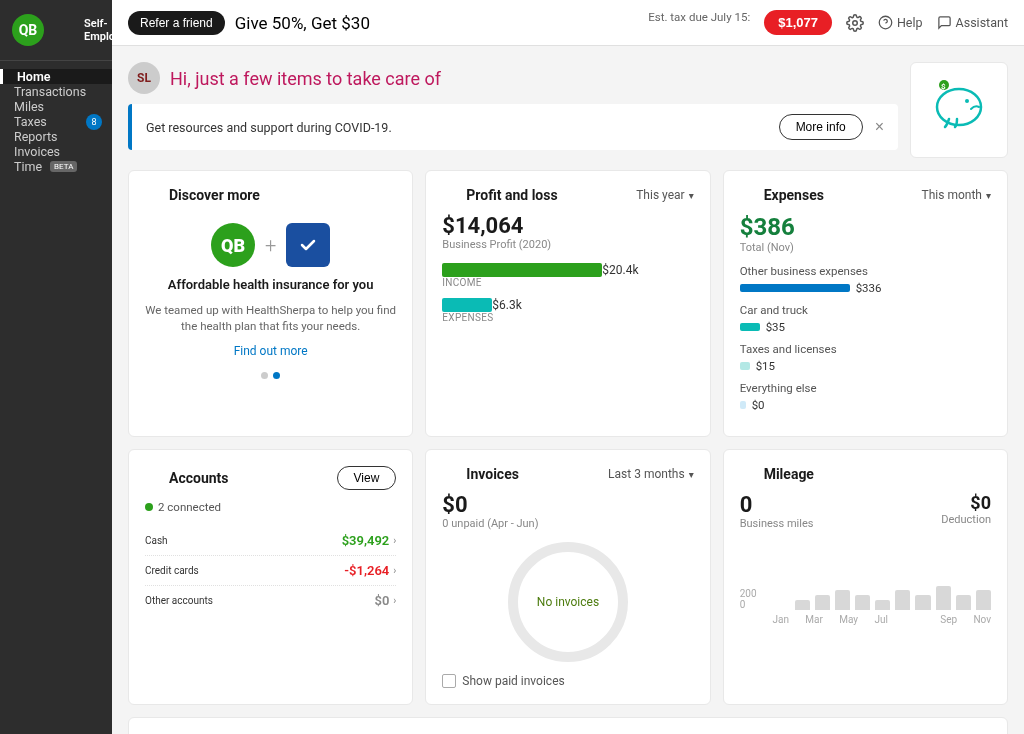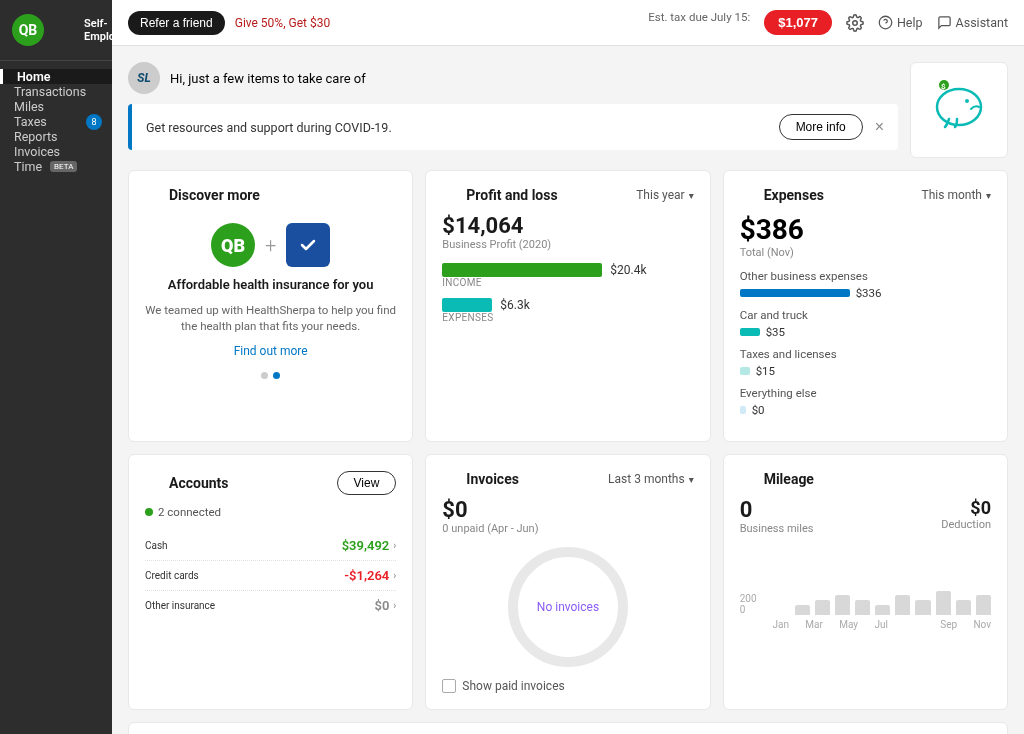--- a/index.html
+++ b/index.html
@@ -16,31 +16,31 @@
     .badge { background: #0077c5; color: white; border-radius: 50%; width: 16px; height: 16px; display: flex; align-items: center; justify-content: center; font-size: 9px; position: absolute; right: 10px; }
     .beta-badge { background: #666; color: white; border-radius: 3px; font-size: 8px; padding: 1px 4px; margin-left: 2px; }
 
     
     .main { flex: 1; display: flex; flex-direction: column; overflow: hidden; }
 
     
     .topbar { background: #fff; display: flex; align-items: center; padding: 0 16px; height: 46px; border-bottom: 1px solid #e0e0e0; gap: 12px; }
     .topbar-left { display: flex; align-items: center; gap: 10px; }
     .refer-btn { background: #1a1a1a; color: #fff; border: none; border-radius: 16px; padding: 5px 12px; font-size: 12px; cursor: pointer; white-space: nowrap; }
-    .topbar-promo { font-size: 12px; color: #b91c1c; }
+    .topbar-promo { font-size: 17px; color: #000000; }
     .topbar-right { margin-left: auto; display: flex; gap: 14px; }
     .est-tax { font-size: 11.5px; color: #666; }
     .tax-amount-btn { background: #e81f25; color: #fff; border: none; border-radius: 16px; padding: 5px 14px; font-size: 13px; font-weight: 700; cursor: pointer; }
     .icon-btn { background: none; border: none; cursor: pointer; color: #555; font-size: 16px; display: flex; align-items: center; gap: 4px; }
     .help-link { font-size: 12.5px; color: #555; cursor: pointer; display: flex; align-items: center; gap: 4px; }
 
     
     .content { flex: 1; overflow-y: auto; padding: 16px; display: flex; flex-direction: column; gap: 12px; background: #f4f4f4; }
-    .avatar { width: 32px; height: 32px; border-radius: 50%; background: #ccc; display: flex; align-items: center; justify-content: center; font-size: 12px; font-weight: 700; color: #0c4a6e; flex-shrink: 0; font-style: italic; }
-    .greeting-text { font-size: 13px; color: #000000; }
+    .avatar { width: 32px; height: 32px; border-radius: 50%; background: #ccc; display: flex; align-items: center; justify-content: center; font-size: 12px; font-weight: 700; color: #7f1d1d; flex-shrink: 0; }
+    .greeting-text { font-size: 18px; color: #be185d; }
 
     
     .alert-banner { background: #fff; border-left: 4px solid #0077c5; padding: 10px 14px; border-radius: 4px; display: flex; align-items: center; gap: 12px; }
     .alert-text { font-size: 12.5px; color: #333; flex: 1; }
     .more-info-btn { border: 1.5px solid #333; background: #fff; border-radius: 16px; padding: 5px 16px; font-size: 12px; cursor: pointer; white-space: nowrap; }
     .close-btn { background: none; border: none; cursor: pointer; font-size: 16px; color: #888; }
     .tax-savings-amount { font-size: 20px; font-weight: 700; color: #1a1a1a; }
     .tax-savings-label { font-size: 11px; color: #666; }
 
     
@@ -64,28 +64,28 @@
     .find-link { color: #0077c5; font-size: 12px; cursor: pointer; text-decoration: none; }
     .dots { display: flex; gap: 5px; margin-top: 4px; }
     .dot { width: 7px; height: 7px; border-radius: 50%; background: #ccc; }
     .dot.active { background: #0077c5; }
 
     
     .pnl-amount { font-size: 22px; font-weight: 700; color: #1a1a1a; }
     .pnl-label { font-size: 11px; color: #888; margin-bottom: 12px; }
     .bar-container { margin-bottom: 10px; }
     .bar-label { font-size: 10px; color: #888; margin-bottom: 3px; text-transform: uppercase; letter-spacing: 0.3px; }
-    .bar-wrap { display: flex; align-items: center; gap: 8px; }
+    .bar-wrap { display: flex; align-items: center; }
     .bar { height: 14px; border-radius: 2px; }
     .bar.income { background: #2ca01c; }
     .bar.expenses { background: #0abbb5; }
     .bar-value { font-size: 12px; color: #333; white-space: nowrap; }
 
     
-    .expenses-amount { font-size: 28px; font-weight: 700; color: #000000; }
+    .expenses-amount { font-size: 24px; font-weight: 700; color: #15803d; }
     .expenses-sub { font-size: 11px; color: #888; margin-bottom: 10px; }
     .expense-row { margin-bottom: 8px; }
     .expense-row-label { font-size: 11.5px; color: #555; margin-bottom: 3px; }
     .expense-bar-wrap { display: flex; align-items: center; gap: 6px; }
     .exp-bar { height: 8px; border-radius: 2px; background: #0077c5; }
     .exp-bar.teal { background: #0abbb5; }
     .exp-bar.light-teal { background: #b3e8e5; }
     .exp-bar.lightest { background: #d0eaf8; }
     .exp-value { font-size: 11.5px; color: #333; }
 
@@ -99,21 +99,21 @@
     .account-name { font-size: 10px; color: #333; }
     .account-value { font-size: 13px; font-weight: 600; color: #2ca01c; }
     .account-value.negative { color: #e81f25; }
     .account-value.zero { color: #888; }
     .account-arrow { font-size: 10px; color: #888; }
 
     
     .inv-amount { font-size: 22px; font-weight: 700; color: #1a1a1a; }
     .inv-label { font-size: 11px; color: #888; margin-bottom: 12px; }
     .no-invoices-circle { width: 120px; height: 120px; border-radius: 50%; border: 10px solid #e8e8e8; display: flex; align-items: center; justify-content: center; margin: 0 auto 12px; }
-    .no-invoices-text { font-size: 12px; color: #8b5cf6; }
+    .no-invoices-text { font-size: 12px; color: #4d7c0f; }
     .show-paid { display: flex; align-items: center; gap: 6px; font-size: 12px; color: #555; margin-top: 8px; }
     .checkbox { width: 14px; height: 14px; border: 1.5px solid #aaa; border-radius: 2px; flex-shrink: 0; cursor: pointer; }
 
     
     .mileage-top { display: flex; justify-content: space-between; align-items: flex-start; margin-bottom: 4px; }
     .miles-val { font-size: 22px; font-weight: 700; color: #1a1a1a; }
     .deduction-val { font-size: 18px; font-weight: 700; color: #1a1a1a; text-align: right; }
     .miles-label { font-size: 11px; color: #888; }
     .deduction-label { font-size: 11px; color: #888; text-align: right; }
     .chart-area { margin-top: 10px; position: relative; }
@@ -343,21 +343,21 @@
           </div>
         </div>
         <div class="account-row">
           <span class="account-name">Credit cards</span>
           <div style="display:flex;align-items:center;gap:4px;">
             <span class="account-value negative">-$1,264</span>
             <span class="account-arrow">›</span>
           </div>
         </div>
         <div class="account-row">
-          <span class="account-name">Other insurance</span>
+          <span class="account-name">Other accounts</span>
           <div style="display:flex;align-items:center;gap:4px;">
             <span class="account-value zero">$0</span>
             <span class="account-arrow">›</span>
           </div>
         </div>
       </div>
 
       <div class="card">
         <div class="card-header">
           <span class="card-title">Invoices</span>

